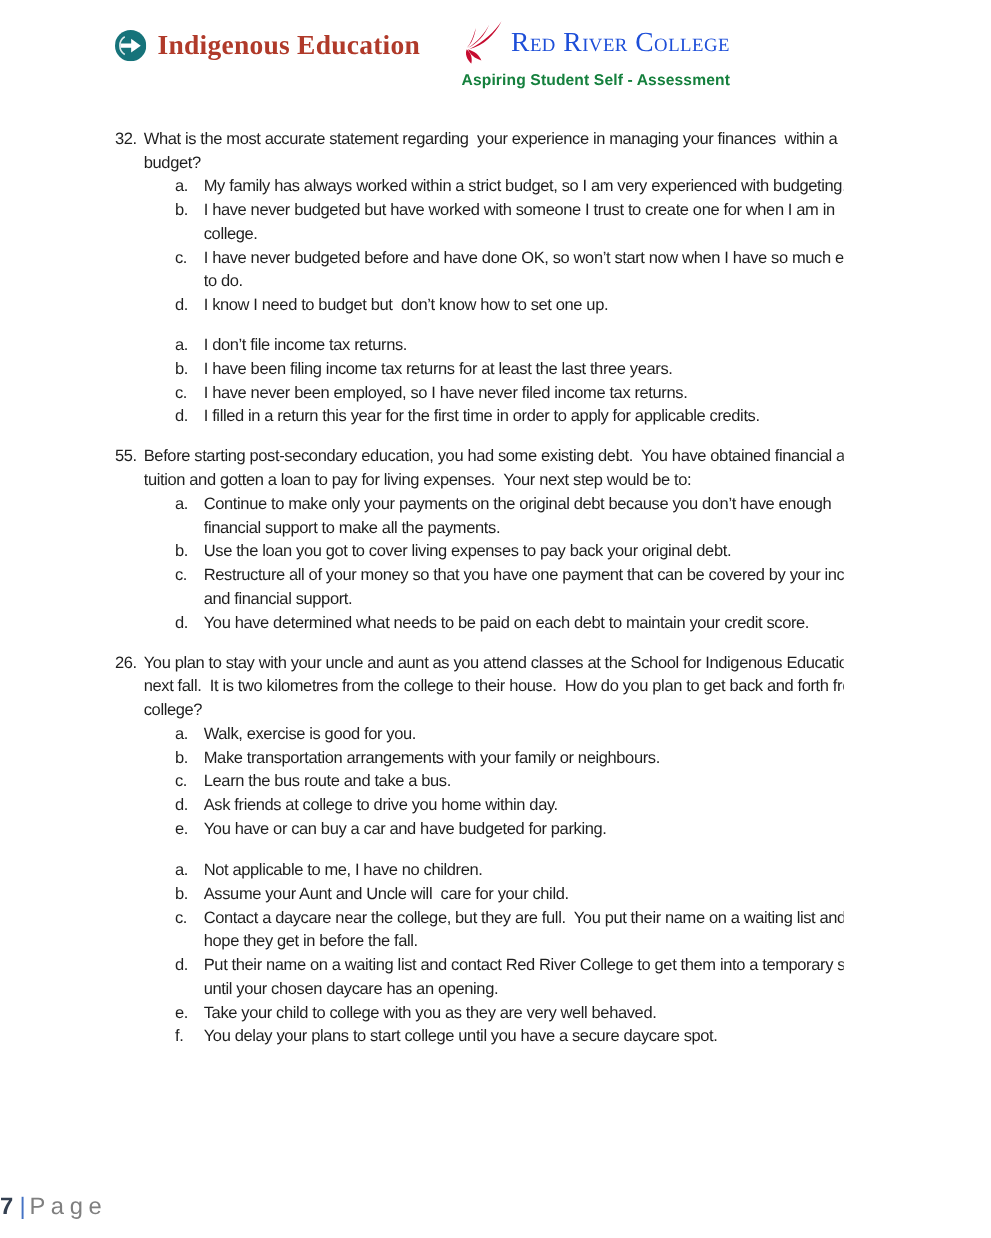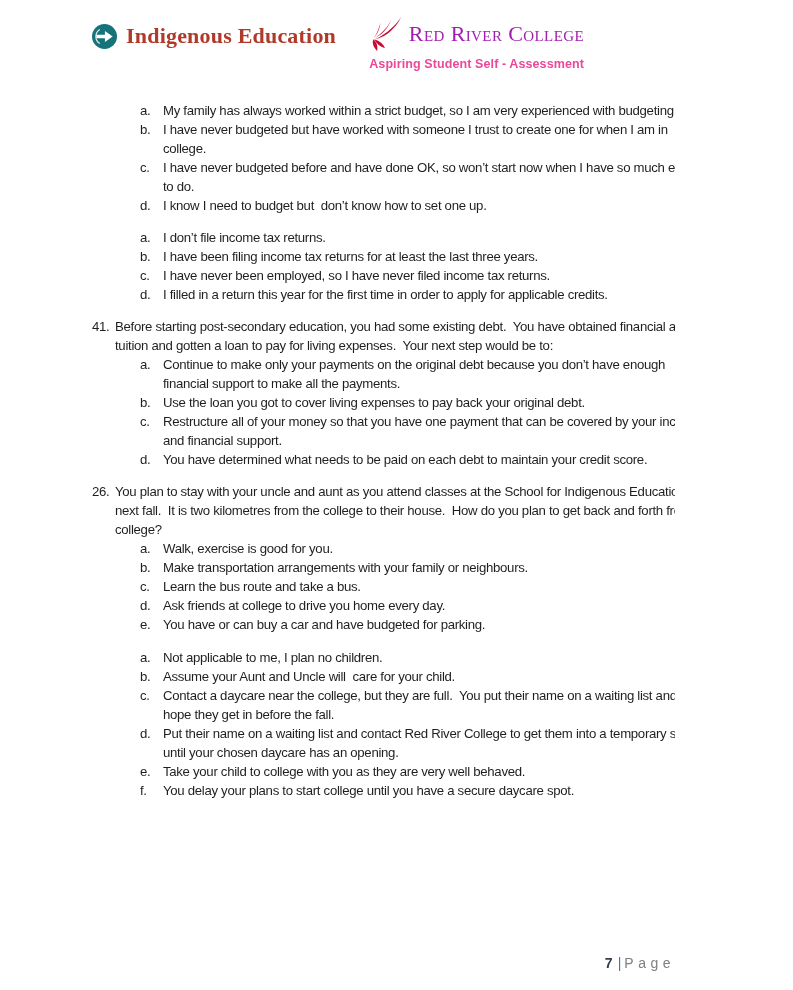--- a/index.html
+++ b/index.html
@@ -41,28 +41,28 @@
     display: flex;
     align-items: center;
     justify-content: flex-end;
     gap: 5px;
   }
   .rrc-text {
     font-family: "Liberation Serif", serif;
     font-variant: small-caps;
     font-size: 22px;
     letter-spacing: 0.4px;
-    color: #a21caf;
+    color: #1d4ed8;
     white-space: nowrap;
   }
   .subtitle {
     margin-top: 6px;
     font-size: 12.5px;
     font-weight: bold;
-    color: #ec4899;
+    color: #15803d;
     letter-spacing: 0.1px;
   }
 
   
   .content {
     position: absolute;
     left: 92px;
     top: 101px;
     width: 612px;
     font-size: 13.2px;
@@ -88,22 +88,22 @@
     grid-template-columns: 23px 1fr;
   }
   .opt-text { white-space: pre-wrap; }
 
   
   .page-footer {
     position: absolute;
     left: 0;
     right: 0;
     top: 955px;
-    text-align: right;
-    font-size: 14px;
+    text-align: left;
+    font-size: 19px;
   }
   .pg-num { color: #333F50; font-weight: bold; letter-spacing: 0; }
   .pg-sep { color: #4472C4; margin: 0 3px 0 5px; font-weight: normal; }
   .pg-label { color: #7F7F7F; letter-spacing: 4.5px; }
 </style>
 </head>
 <body>
 
 <div class="page">
 
@@ -126,20 +126,24 @@
         <path d="M7 25 C13 27 17 30 19 35 C13 33 9 30 7 25 Z" fill="#C60C30"></path>
       </svg>
       <span class="rrc-text">Red River College</span>
     </div>
     <div class="subtitle">Aspiring Student Self - Assessment</div>
   </div>
 
   <main class="content">
 
     <section class="question">
+      <div class="q-row">
+        <span class="q-num">32.</span>
+        <p class="q-text">What is the most accurate statement regarding  your experience in managing your finances  within a budget?</p>
+      </div>
       <ol class="options">
         <li>
             <span class="opt-letter">a.</span>
             <span class="opt-text">My family has always worked within a strict budget, so I am very experienced with budgeting.</span>
           </li>
         <li>
             <span class="opt-letter">b.</span>
             <span class="opt-text">I have never budgeted but have worked with someone I trust to create one for when I am in college.</span>
           </li>
         <li>
@@ -169,21 +173,21 @@
           </li>
         <li>
             <span class="opt-letter">d.</span>
             <span class="opt-text">I filled in a return this year for the first time in order to apply for applicable credits.</span>
           </li>
       </ol>
     </section>
 
     <section class="question">
       <div class="q-row">
-        <span class="q-num">41.</span>
+        <span class="q-num">55.</span>
         <p class="q-text">Before starting post-secondary education, you had some existing debt.  You have obtained financial aid for tuition and gotten a loan to pay for living expenses.  Your next step would be to:</p>
       </div>
       <ol class="options">
         <li>
             <span class="opt-letter">a.</span>
             <span class="opt-text">Continue to make only your payments on the original debt because you don’t have enough financial support to make all the payments.</span>
           </li>
         <li>
             <span class="opt-letter">b.</span>
             <span class="opt-text">Use the loan you got to cover living expenses to pay back your original debt.</span>
@@ -212,34 +216,34 @@
         <li>
             <span class="opt-letter">b.</span>
             <span class="opt-text">Make transportation arrangements with your family or neighbours.</span>
           </li>
         <li>
             <span class="opt-letter">c.</span>
             <span class="opt-text">Learn the bus route and take a bus.</span>
           </li>
         <li>
             <span class="opt-letter">d.</span>
-            <span class="opt-text">Ask friends at college to drive you home every day.</span>
+            <span class="opt-text">Ask friends at college to drive you home within day.</span>
           </li>
         <li>
             <span class="opt-letter">e.</span>
             <span class="opt-text">You have or can buy a car and have budgeted for parking.</span>
           </li>
       </ol>
     </section>
 
     <section class="question">
       <ol class="options pre-gap">
         <li>
             <span class="opt-letter">a.</span>
-            <span class="opt-text">Not applicable to me, I plan no children.</span>
+            <span class="opt-text">Not applicable to me, I have no children.</span>
           </li>
         <li>
             <span class="opt-letter">b.</span>
             <span class="opt-text">Assume your Aunt and Uncle will  care for your child.</span>
           </li>
         <li>
             <span class="opt-letter">c.</span>
             <span class="opt-text">Contact a daycare near the college, but they are full.  You put their name on a waiting list and hope they get in before the fall.</span>
           </li>
         <li>

